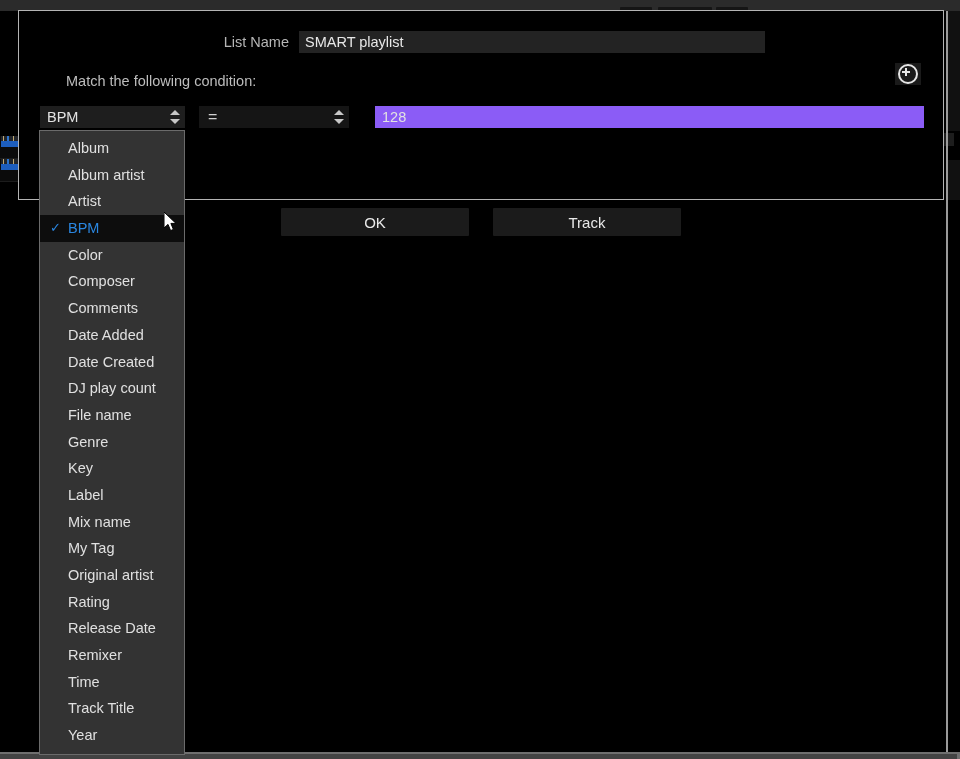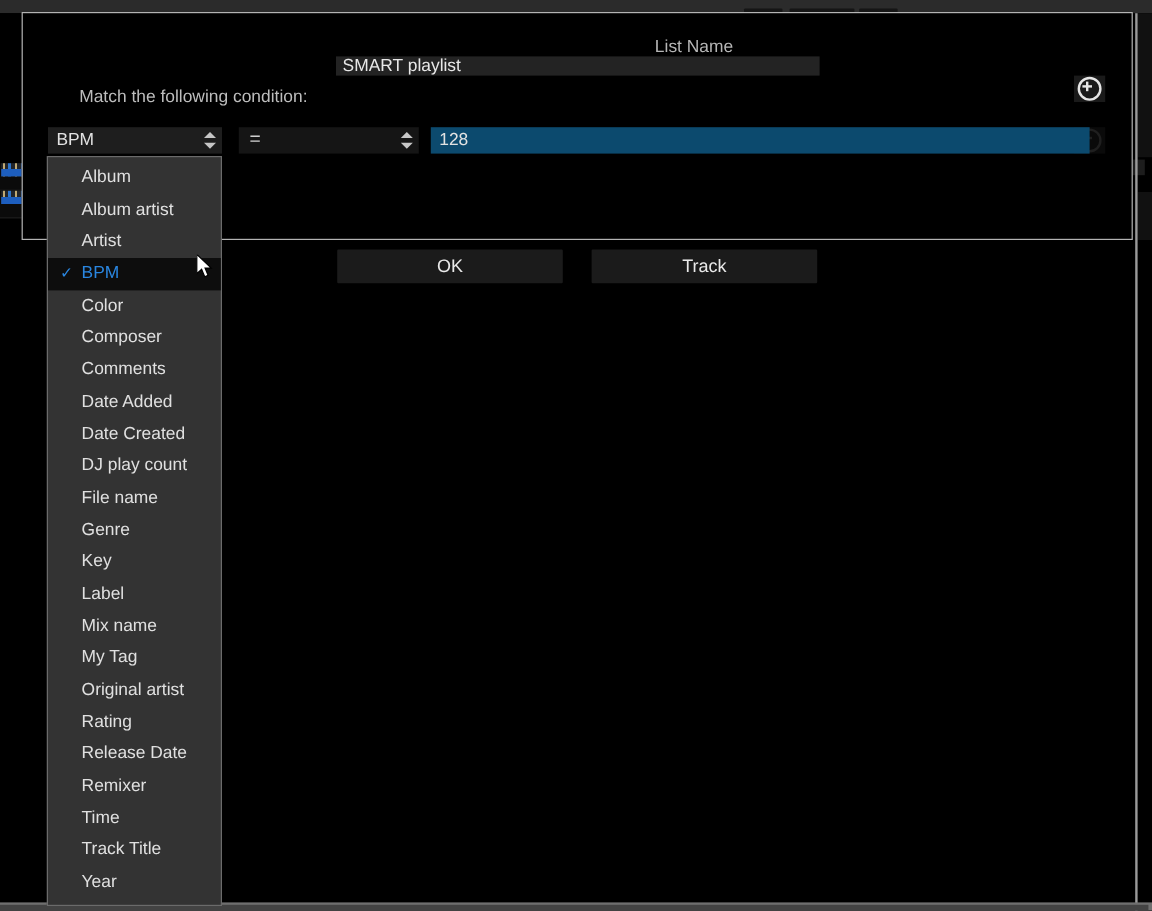--- a/index.html
+++ b/index.html
@@ -120,32 +120,31 @@
     z-index: 20;
   }
 
   .list-name-row {
     position: absolute;
     left: 0; top: 20px;
     width: 100%;
     height: 22px;
     display: flex;
     align-items: center;
-    flex-direction: column;
   }
   .list-name-label {
     width: 280px;
     text-align: right;
     padding-right: 10px;
     color: #b6b6b6;
     font-size: 14.5px;
     box-sizing: border-box;
   }
   .list-name-input {
-    width: 403px;
+    width: 466px;
     height: 22px;
     background: #232323;
     border: none;
     outline: none;
     color: #e8e8e8;
     font-family: "Liberation Sans", sans-serif;
     font-size: 14.5px;
     padding: 0 6px;
     box-sizing: border-box;
   }
@@ -229,23 +228,23 @@
     left: 1px;
     width: 0; height: 0;
     border-left: 5px solid transparent;
     border-right: 5px solid transparent;
   }
   .stepper .up   { top: 1px;  border-bottom: 5px solid #c7c7c7; }
   .stepper .down { bottom: 1px; border-top: 5px solid #c7c7c7; }
 
   .value-input {
     position: absolute;
-    left: 319px; top: 0;
+    left: 335px; top: 0;
     width: 549px; height: 22px;
-    background: #0c4a6e;
+    background: #8b5cf6;
     border: none;
     outline: none;
     color: #e2e2e2;
     font-family: "Liberation Sans", sans-serif;
     font-size: 14.5px;
     padding: 0 7px;
     box-sizing: border-box;
   }
 
   

